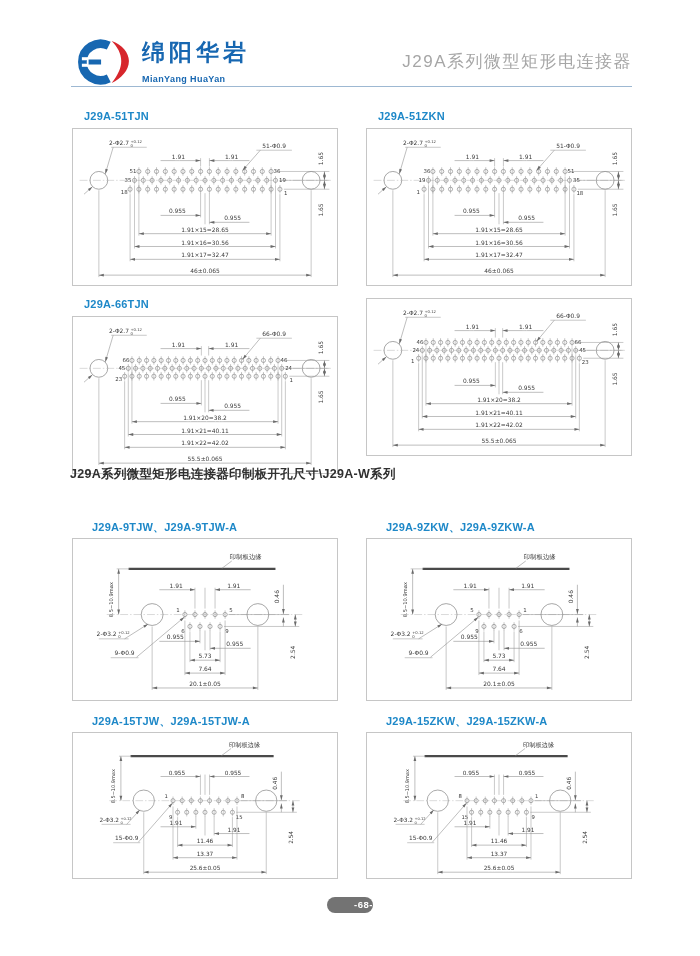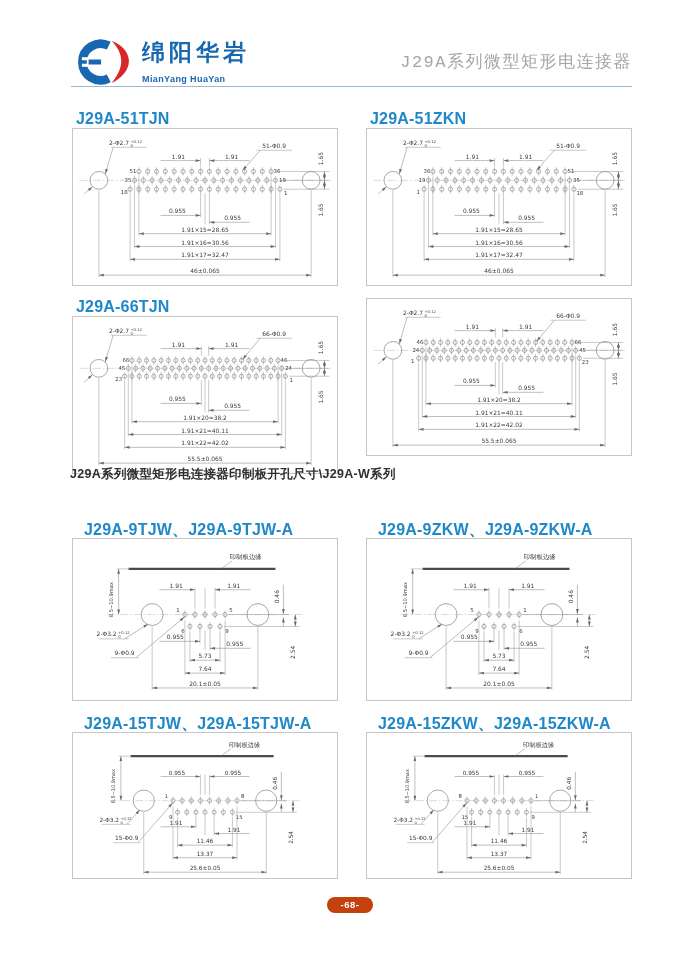--- a/index.html
+++ b/index.html
@@ -3,32 +3,32 @@
 <meta charset="utf-8">
 <style>
   *{box-sizing:border-box}
   html,body{margin:0;padding:0;background:#ffffff}
   .page{position:relative;width:700px;height:956px;background:#fff;overflow:hidden;
         font-family:"Liberation Sans",sans-serif;}
   
   .logo-wrap{position:absolute;left:72px;top:38px;display:flex;align-items:center;gap:8px}
   .brand-cn{font-size:23px;font-weight:bold;color:#1767b1;letter-spacing:4px;line-height:1.1}
   .brand-en{font-size:9px;font-weight:bold;color:#1767b1;letter-spacing:0.4px;margin-top:8px}
-  .doc-title{position:absolute;right:68px;top:50px;font-family:Liberation Mono, monospace;
+  .doc-title{position:absolute;right:68px;top:50px;font-family:Liberation Sans, sans-serif;
              font-size:17px;color:#a6a6a6;letter-spacing:1.5px}
   .hdr-rule{position:absolute;left:71px;top:86px;width:561px;height:1px;background:#9db8d2}
   
   .fig{position:absolute;width:266px}
-  .fig h3{margin:0 0 4px 4px;font-size:16px;font-weight:700;color:#1e88c8;letter-spacing:0.2px;height:14px}
+  .fig h3{margin:0 0 4px 12px;font-size:11px;font-weight:700;color:#1e88c8;letter-spacing:0.2px;height:14px}
   .fig.indent h3{padding-left:8px}
   .panel{border:1px solid #c6c6c6;background:#fff;width:266px}
   .h158{height:158px}.h163{height:163px}.h147{height:147px}
   .section-title{position:absolute;left:70px;top:466px;font-size:12.5px;font-weight:600;color:#303030;letter-spacing:0.3px}
-  .badge{position:absolute;left:327px;top:897px;width:46px;height:16px;background:#c2410c;border-radius:8px;
-         color:#fff;font-size:9.5px;line-height:16px;text-align:center;font-weight:600;letter-spacing:0.5px}
+  .badge{position:absolute;left:327px;top:897px;width:46px;height:16px;background:#737373;border-radius:8px;
+         color:#fff;font-size:9.5px;line-height:16px;text-align:right;font-weight:600;letter-spacing:0.5px}
 </style>
 </head>
 <body>
 
 <div class="page">
 
   <div class="logo-wrap">
     <svg width="62" height="48" viewBox="0 0 64 50">
       <path d="M38,8 A19,19 0 1 0 38,42" fill="none" stroke="#1767b1" stroke-width="9"></path>
       <rect x="10" y="20" width="25" height="3.2" fill="#ffffff"></rect>

